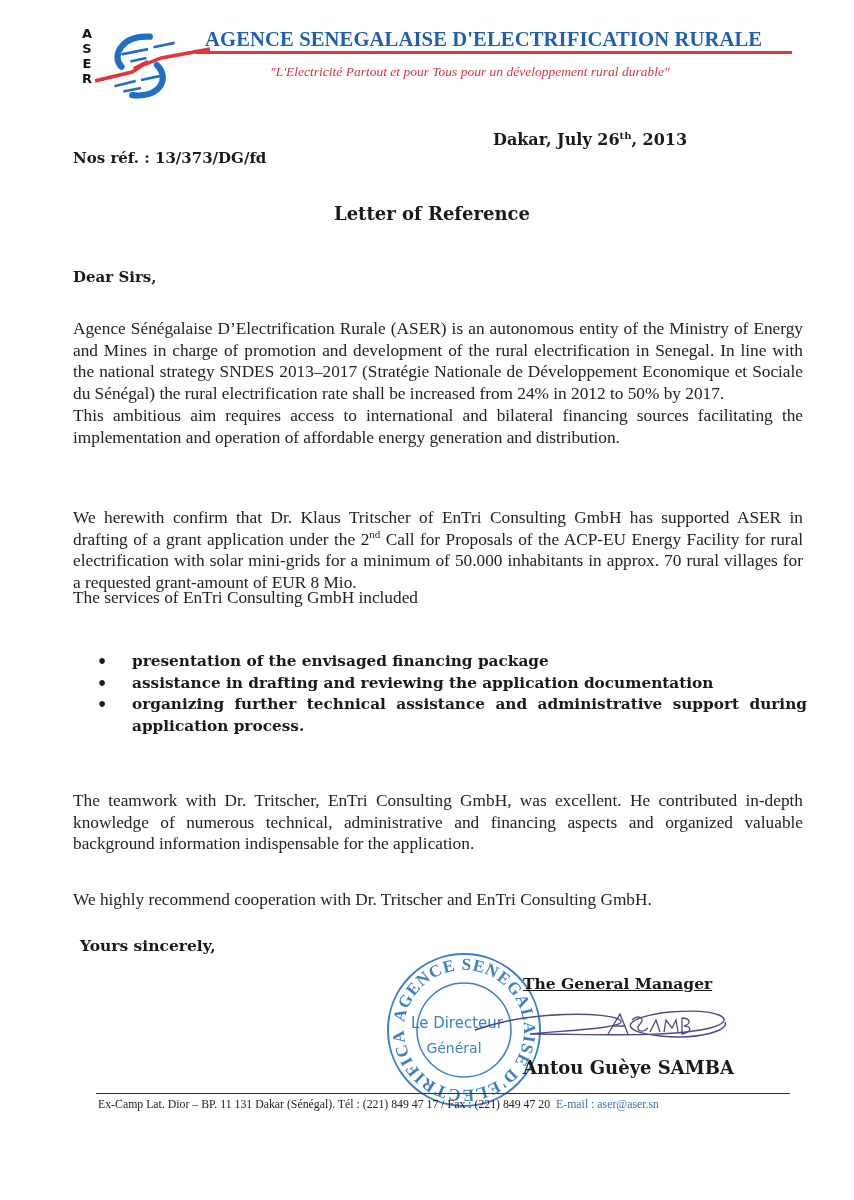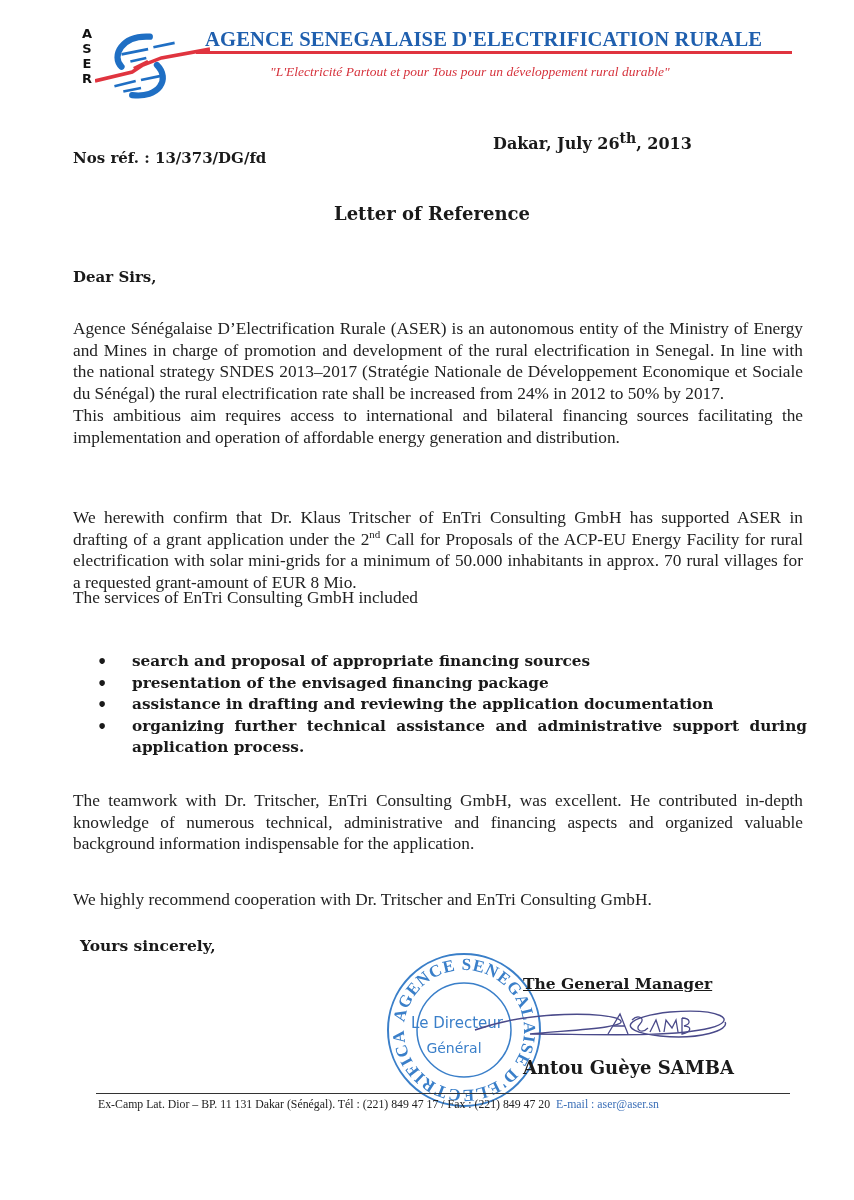--- a/index.html
+++ b/index.html
@@ -7,21 +7,21 @@
     .abs { position: absolute; }
 
     
     .logo { left: 78px; top: 24px; width: 130px; height: 80px; }
     .aser-letters { left: 80px; top: 26px; width: 14px; font-family: "DejaVu Sans", sans-serif; font-weight: bold; font-size: 13px; line-height: 15px; color: #111; text-align: center; }
     .agency { left: 205px; top: 27px; font-family: "Liberation Serif", serif; font-weight: bold; font-size: 21.5px; color: #1f5fae; letter-spacing: 0.1px; white-space: nowrap; transform: scaleX(0.96); transform-origin: left; }
     .red-rule { left: 196px; top: 51px; width: 596px; height: 3px; background: #e0343f; }
     .motto { left: 270px; top: 64px; font-family: "Liberation Serif", serif; font-style: italic; font-size: 13.5px; color: #d6333d; white-space: nowrap; }
 
     .date { left: 493px; top: 130px; font-family: "DejaVu Serif", serif; font-weight: bold; font-size: 16px; white-space: nowrap; }
-    .date sup { font-size: 14px; text-align: right; }
+    .date sup { font-size: 10px; text-align: right; }
     .ref { left: 73px; top: 149px; font-family: "DejaVu Serif", serif; font-weight: bold; font-size: 15px; white-space: nowrap; }
     .title { left: 0; width: 854px; top: 203px; text-align: center; font-family: "DejaVu Serif", serif; font-weight: bold; font-size: 18px; padding-left: 10px; box-sizing: border-box; }
 
     .salutation { left: 73px; top: 268px; font-family: "DejaVu Serif", serif; font-weight: bold; font-size: 15px; }
 
     .para { left: 73px; width: 730px; font-family: "Liberation Serif", serif; font-size: 17.3px; line-height: 21.7px; text-align: justify; color: #222; }
     .p1 { top: 318px; }
     .p2 { top: 507px; }
     .p3 { top: 587px; }
     .p4 { top: 790px; }
@@ -82,21 +82,20 @@
 <div class="abs para p1">
   <div style="text-align:justify;">Agence Sénégalaise D’Electrification Rurale (ASER) is an autonomous entity of the Ministry of Energy and Mines in charge of promotion and development of the rural electrification in Senegal. In line with the national strategy SNDES 2013–2017 (Stratégie Nationale de Développement Economique et Sociale du Sénégal) the rural electrification rate shall be increased from 24% in 2012 to 50% by 2017.</div>
   <div style="text-align:justify;">This ambitious aim requires access to international and bilateral financing sources facilitating the implementation and operation of affordable energy generation and distribution.</div>
 </div>
 
 <div class="abs para p2"><span>We herewith confirm that Dr. Klaus Tritscher of EnTri Consulting GmbH has supported ASER in drafting of a grant application under the 2</span><sup>nd</sup><span> Call for Proposals of the ACP-EU Energy Facility for rural electrification with solar mini-grids for a minimum of 50.000 inhabitants in approx. 70 rural villages for a requested grant-amount of EUR 8 Mio.</span></div>
 
 <div class="abs para p3">The services of EnTri Consulting GmbH included</div>
 
 <ul class="abs bullets">
-  <li>search and proposal of appropriate financing sources</li>
   <li>presentation of the envisaged financing package</li>
   <li>assistance in drafting and reviewing the application documentation</li>
   <li>organizing further technical assistance and administrative support during application process.</li>
 </ul>
 
 <div class="abs para p4">The teamwork with Dr. Tritscher, EnTri Consulting GmbH, was excellent. He contributed in-depth knowledge of numerous technical, administrative and financing aspects and organized valuable background information indispensable for the application.</div>
 <div class="abs para p5">We highly recommend cooperation with Dr. Tritscher and EnTri Consulting GmbH.</div>
 
 <div class="abs closing">Yours sincerely,</div>
 

